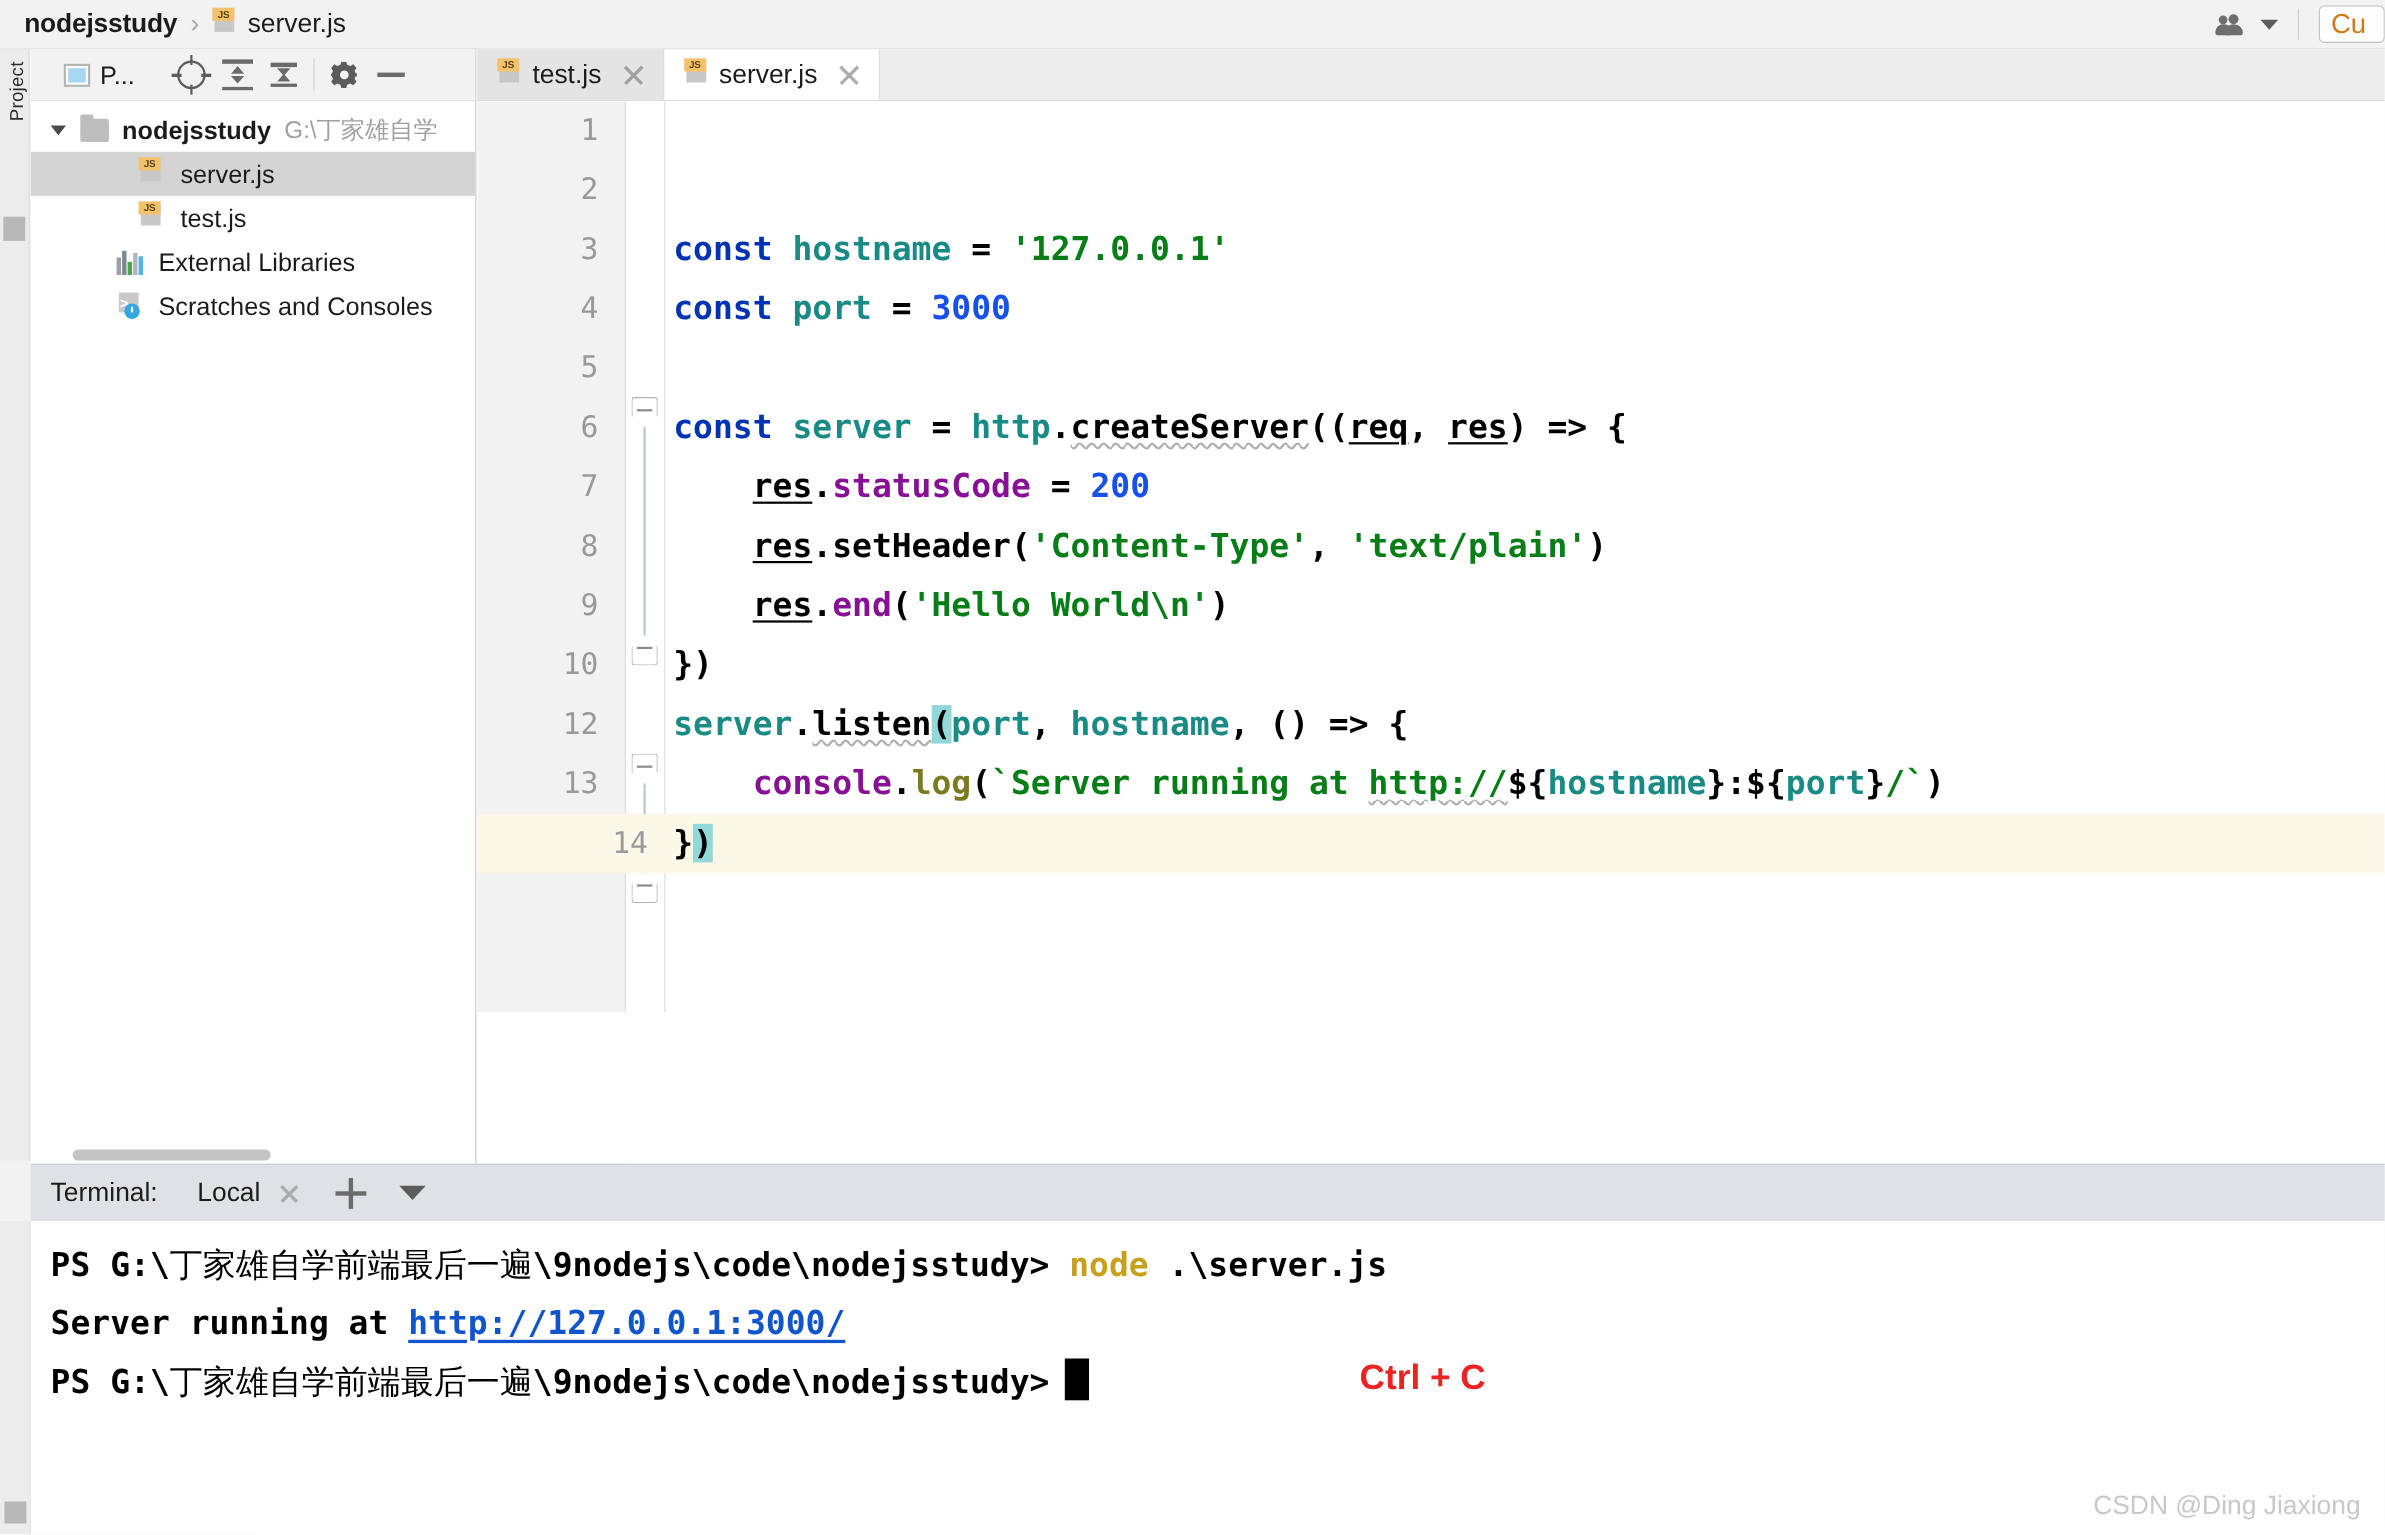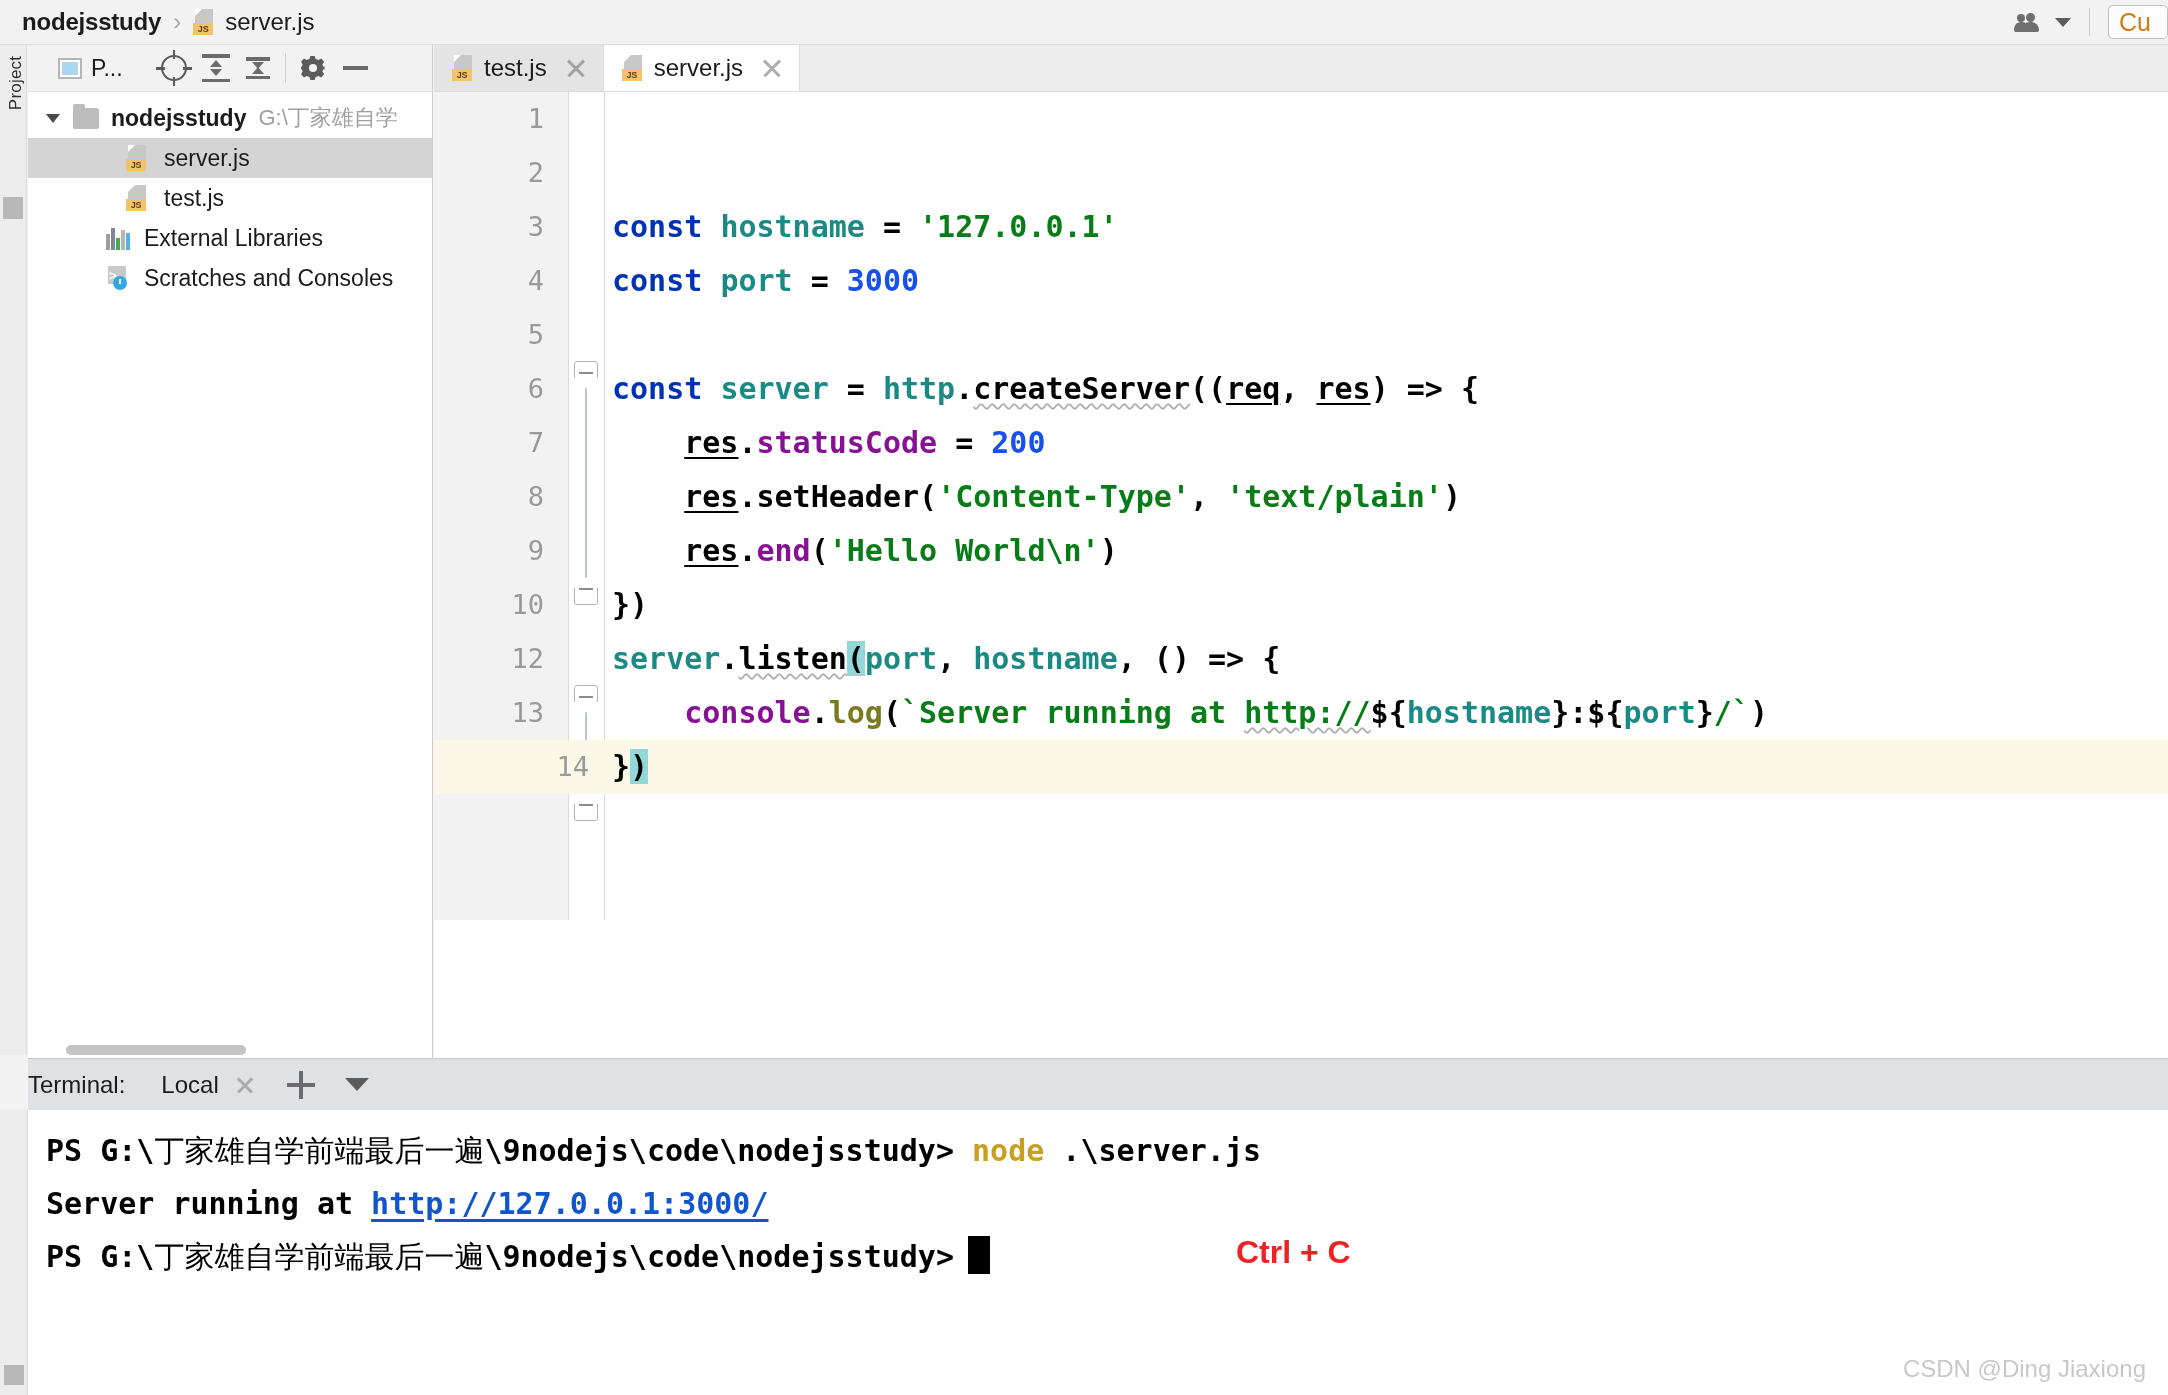--- a/index.html
+++ b/index.html
@@ -46,21 +46,21 @@
     position: absolute; left: 2px; top: 0; width: 18px; height: 20px;
     background: #c8c8c8;
   }
   .jsicon .fold {
     position: absolute; left: 2px; top: 0;
     width: 0; height: 0;
     border-left: 7px solid #ffffff;
     border-bottom: 7px solid transparent;
   }
   .jsicon .badge {
-    position: absolute; left: 0; bottom: 0; width: 20px; height: 12px;
+    position: absolute; left: 0; bottom: 16px; width: 20px; height: 12px;
     background: #f4c26a; color: #5a4113; font-size: 9px; font-weight: bold;
     line-height: 12px; text-align: center; letter-spacing: -0.2px;
     font-family: "Liberation Sans", sans-serif;
   }
 
   .topbar-right {
     margin-left: auto; display: flex; align-items: center; height: 45px;
     padding-right: 0px;
   }
   .people-icon { width: 30px; height: 22px; position: relative; }
@@ -316,21 +316,21 @@
     position: absolute; left: 4px; top: 10px; width: 14px; height: 2px; background: #8c8c8c;
   }
   .foldline {
     position: absolute; left: 151px; width: 2px; background: #b9c7c7;
   }
 
   
   .term-head {
     position: absolute; left: 28px; top: 1058px; width: 2140px; height: 52px;
     background: #dfe1e5; display: flex; align-items: center;
-    border-top: 1px solid #c9ccd1;
+    padding-left: 18px; border-top: 1px solid #c9ccd1;
   }
   .term-label { font-size: 24px; color: #1b1b1b; margin-right: 36px; }
   .term-tab {
     position: relative; display: flex; align-items: center; height: 64px;
     font-size: 24px; color: #1b1b1b;
   }
   .term-tab .tt-underline {
     position: absolute; left: 0; bottom: 0; width: 100%; height: 5px; background: #3d7ebf;
   }
   .term-tab .xclose2 {

